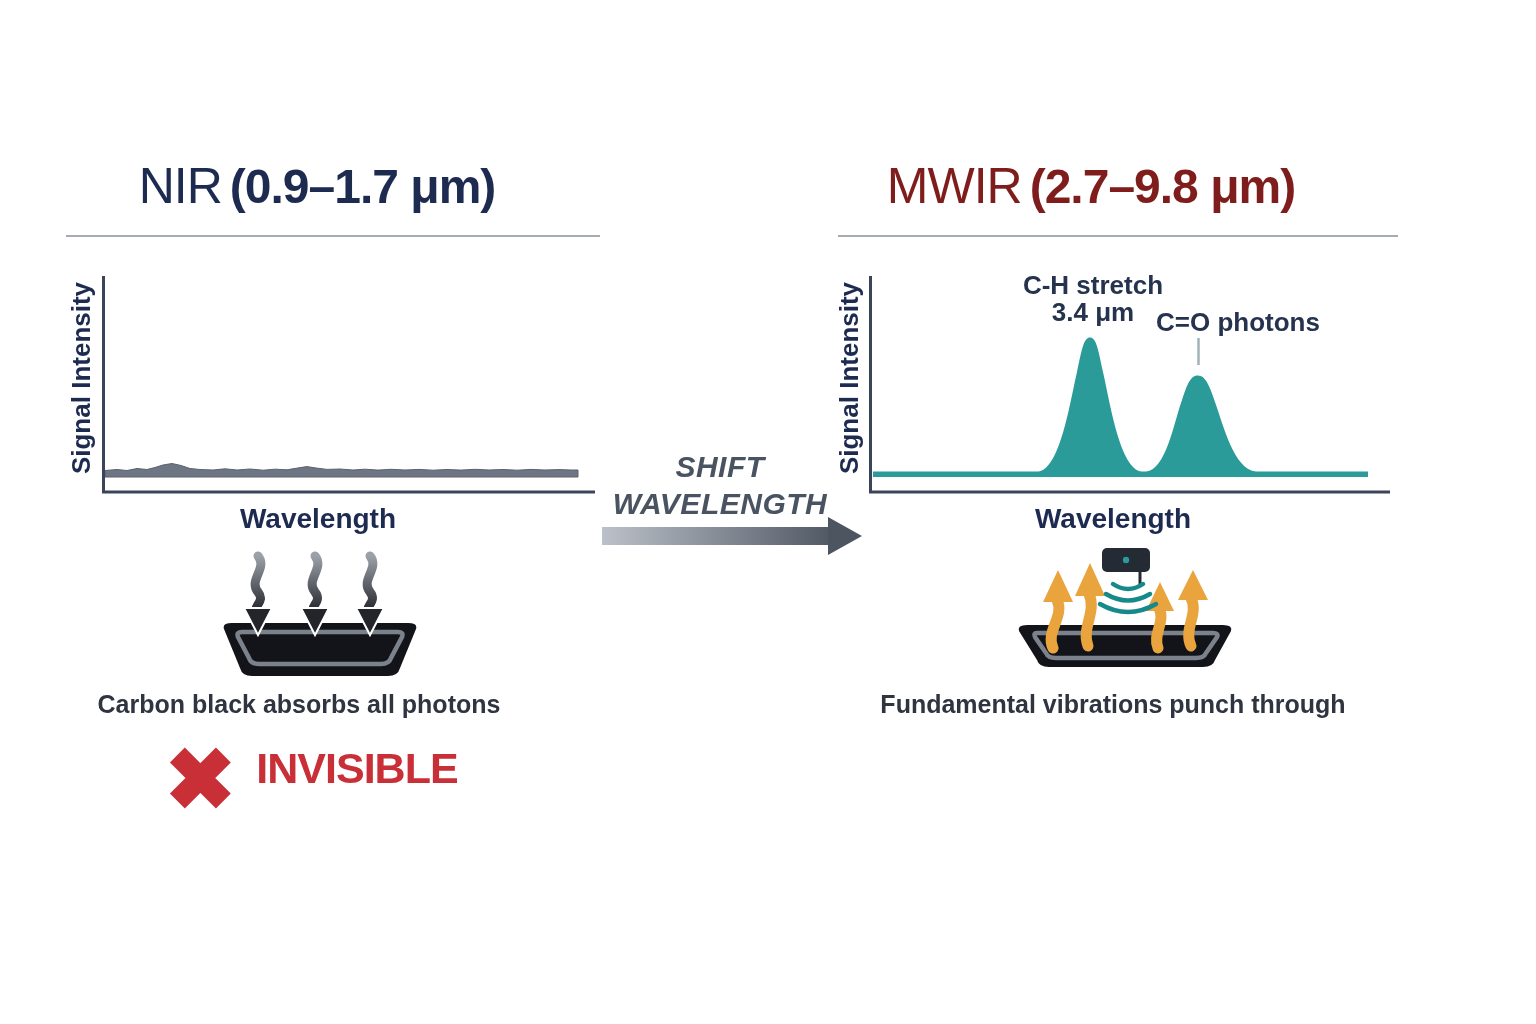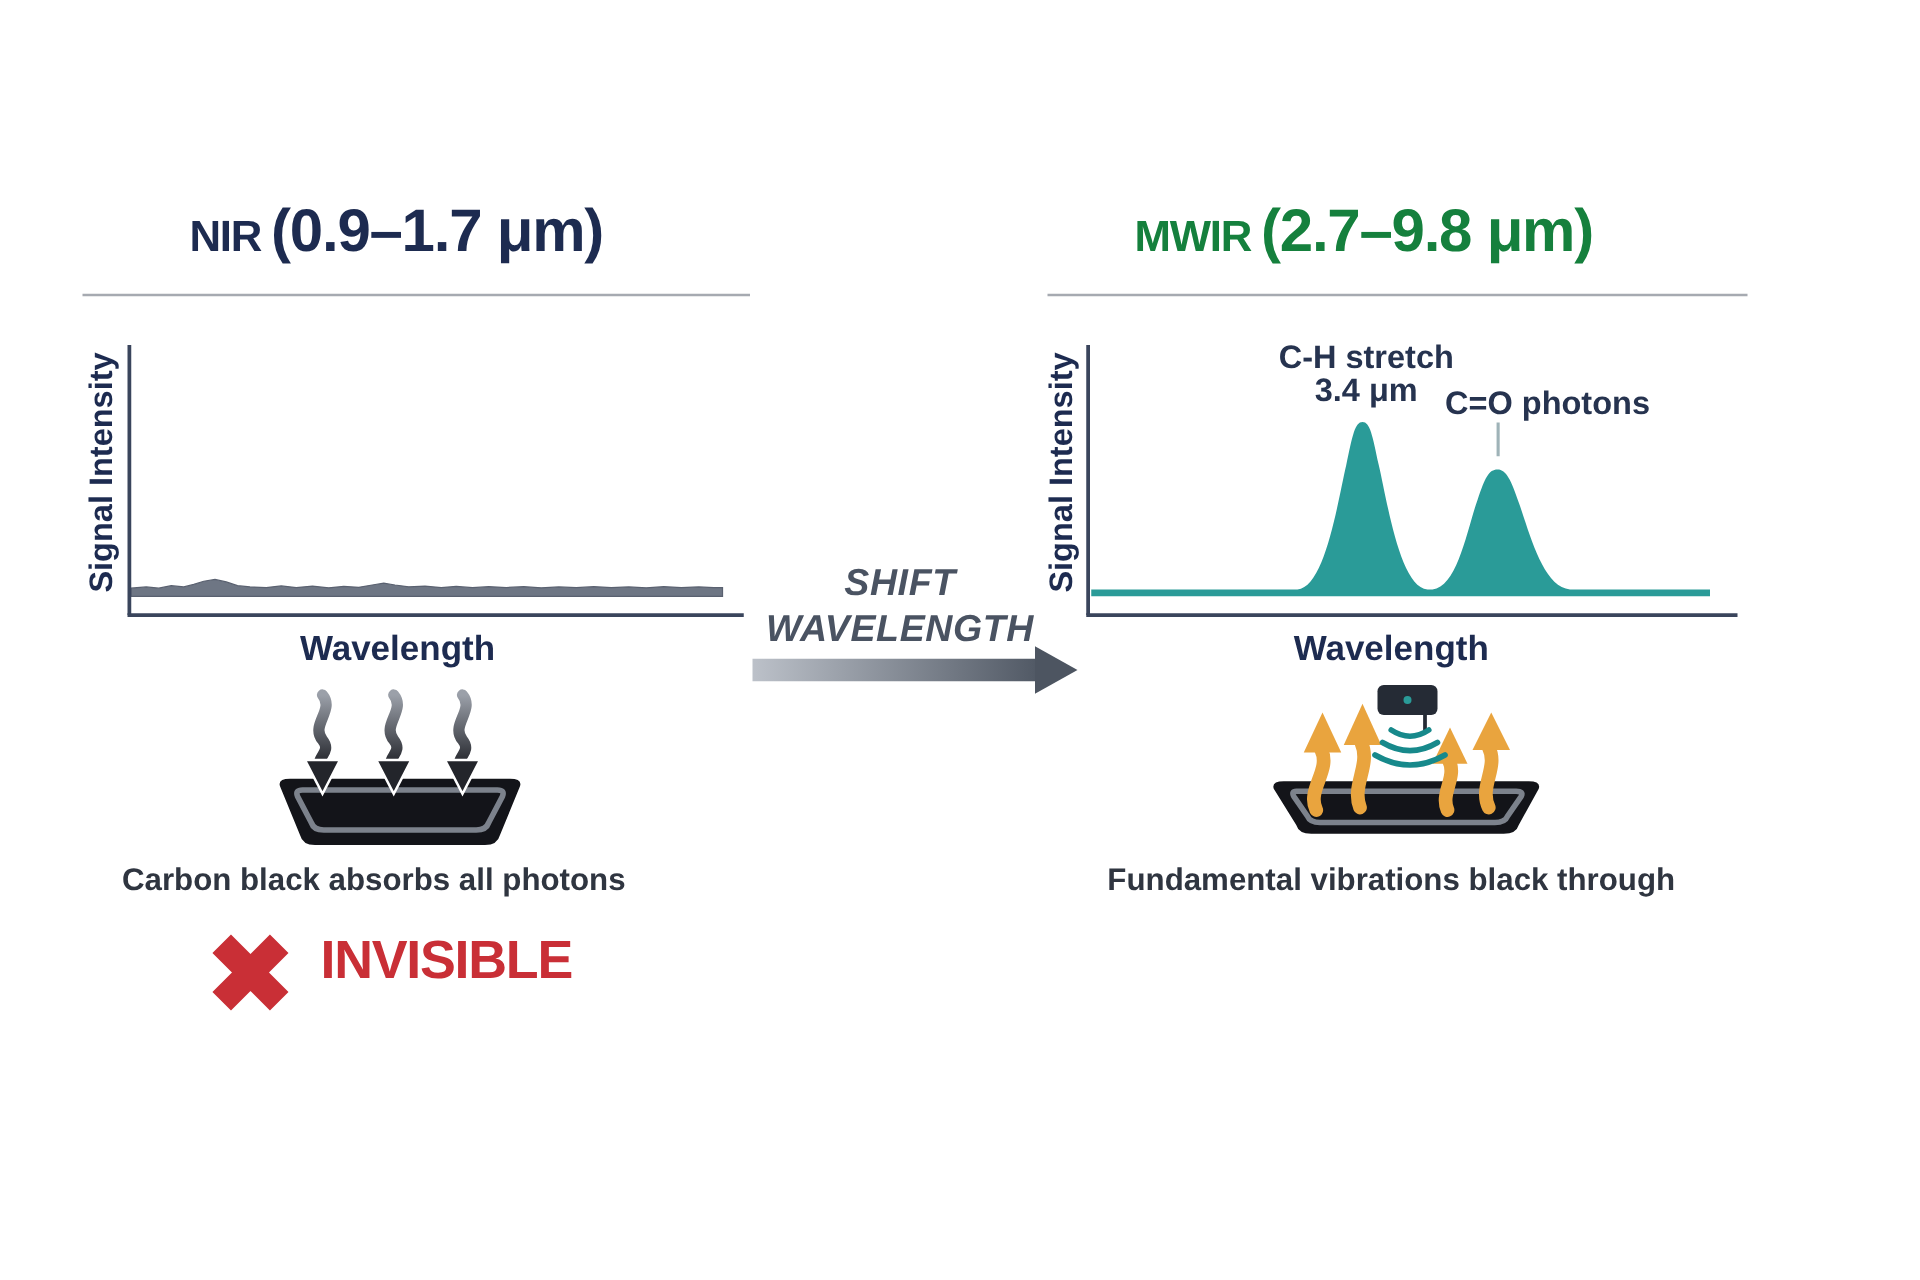--- a/index.html
+++ b/index.html
@@ -3,24 +3,24 @@
 <meta charset="utf-8">
 <style>
   html,body{margin:0;padding:0;background:#ffffff;}
   .canvas{
     position:relative;width:1536px;height:1024px;background:#ffffff;overflow:hidden;
     font-family:"Liberation Sans","DejaVu Sans",sans-serif;
   }
   .abs{position:absolute;}
   
   .panel-title{position:absolute;top:158px;text-align:center;white-space:nowrap;line-height:56px;}
-  .title-main{font-size:35px;font-weight:700;letter-spacing:-1px;}
+  .title-main{font-size:50px;font-weight:400;letter-spacing:-1px;}
   .title-range{font-size:48px;font-weight:700;letter-spacing:-1px;margin-left:8px;}
   .navy{color:#1d2b50;}
-  .teal-text{color:#15803d;}
+  .teal-text{color:#7f1d1d;}
   .divider{position:absolute;top:235px;height:2px;background:#a6aab1;}
   
   .ylabel{position:absolute;transform:translate(-50%,-50%) rotate(-90deg);white-space:nowrap;
           font-size:26px;font-weight:700;color:#1d2b50;}
   .xlabel{position:absolute;transform:translateX(-50%);white-space:nowrap;
           font-size:28px;font-weight:700;color:#1d2b50;}
   .annot{position:absolute;transform:translateX(-50%);white-space:nowrap;
          font-size:26px;font-weight:700;color:#26334f;line-height:27px;text-align:center;}
   
   .caption{position:absolute;transform:translateX(-50%);white-space:nowrap;
@@ -168,17 +168,17 @@
     </g>
 
     <g fill="none" stroke="#17898b" stroke-width="4.5" stroke-linecap="round">
       <path d="M108 44 Q123 54 138 44"></path>
       <path d="M101 54 Q123 67 145 54"></path>
       <path d="M95 64 Q123 80 151 64"></path>
     </g>
   </svg>
 
   <div class="caption" style="left:1113px;top:690px;">
-    <span>Fundamental vibrations black through</span>
+    <span>Fundamental vibrations punch through</span>
   </div>
 
 
 </div>
 
 </body></html>

